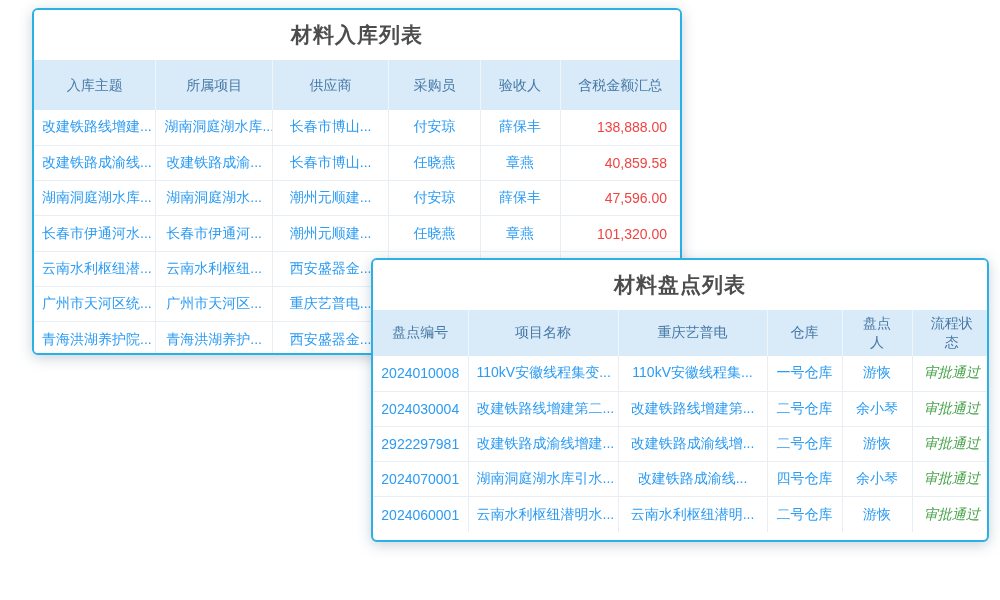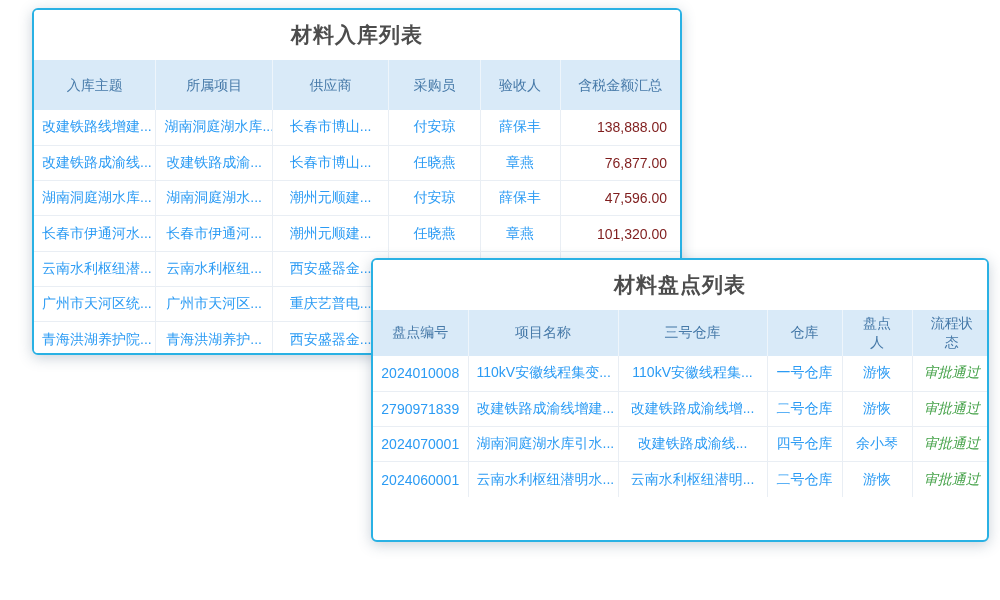--- a/index.html
+++ b/index.html
@@ -50,21 +50,21 @@
     border-top: 1px solid #e9eef4;
     border-right: 1px solid #e9eef4;
     white-space: nowrap; overflow: hidden;
     background: #ffffff;
     color: #404040;
   }
   tbody td:last-child { border-right: none; }
   tbody tr:first-child td { border-top: none; }
   td.cell-link   { color: #2b9bf4; cursor: pointer; }
   td.cell-status { color: #45a249; cursor: pointer; font-style: italic; }
-  td.cell-amount { color: #7f1d1d; text-align: right; padding-right: 13px; }
+  td.cell-amount { color: #ef4444; text-align: right; padding-right: 13px; }
 </style>
 </head>
 <body>
 
 <div class="table-card" id="card-inbound">
   <div class="card-title">材料入库列表</div>
   <table>
       <colgroup>
         <col style="width: 111px;">
         <col style="width: 106px;">
@@ -91,21 +91,21 @@
           <td class="cell-link">付安琼</td>
           <td class="cell-link">薛保丰</td>
           <td class="cell-amount">138,888.00</td>
         </tr>
         <tr>
           <td class="cell-link">改建铁路成渝线...</td>
           <td class="cell-link">改建铁路成渝...</td>
           <td class="cell-link">长春市博山...</td>
           <td class="cell-link">任晓燕</td>
           <td class="cell-link">章燕</td>
-          <td class="cell-amount">76,877.00</td>
+          <td class="cell-amount">40,859.58</td>
         </tr>
         <tr>
           <td class="cell-link">湖南洞庭湖水库...</td>
           <td class="cell-link">湖南洞庭湖水...</td>
           <td class="cell-link">潮州元顺建...</td>
           <td class="cell-link">付安琼</td>
           <td class="cell-link">薛保丰</td>
           <td class="cell-amount">47,596.00</td>
         </tr>
         <tr>
@@ -152,37 +152,45 @@
         <col style="width: 150px;">
         <col style="width: 149px;">
         <col style="width: 75px;">
         <col style="width: 70px;">
         <col style="width: 79px;">
       </colgroup>
       <thead>
         <tr>
           <th>盘点编号</th>
           <th>项目名称</th>
-          <th>三号仓库</th>
+          <th>重庆艺普电</th>
           <th>仓库</th>
           <th>盘点人</th>
           <th>流程状态</th>
         </tr>
       </thead>
       <tbody>
         <tr>
           <td class="cell-link">2024010008</td>
           <td class="cell-link">110kV安徽线程集变...</td>
           <td class="cell-link">110kV安徽线程集...</td>
           <td class="cell-link">一号仓库</td>
           <td class="cell-link">游恢</td>
           <td class="cell-status">审批通过</td>
         </tr>
         <tr>
-          <td class="cell-link">2790971839</td>
+          <td class="cell-link">2024030004</td>
+          <td class="cell-link">改建铁路线增建第二...</td>
+          <td class="cell-link">改建铁路线增建第...</td>
+          <td class="cell-link">二号仓库</td>
+          <td class="cell-link">余小琴</td>
+          <td class="cell-status">审批通过</td>
+        </tr>
+        <tr>
+          <td class="cell-link">2922297981</td>
           <td class="cell-link">改建铁路成渝线增建...</td>
           <td class="cell-link">改建铁路成渝线增...</td>
           <td class="cell-link">二号仓库</td>
           <td class="cell-link">游恢</td>
           <td class="cell-status">审批通过</td>
         </tr>
         <tr>
           <td class="cell-link">2024070001</td>
           <td class="cell-link">湖南洞庭湖水库引水...</td>
           <td class="cell-link">改建铁路成渝线...</td>

